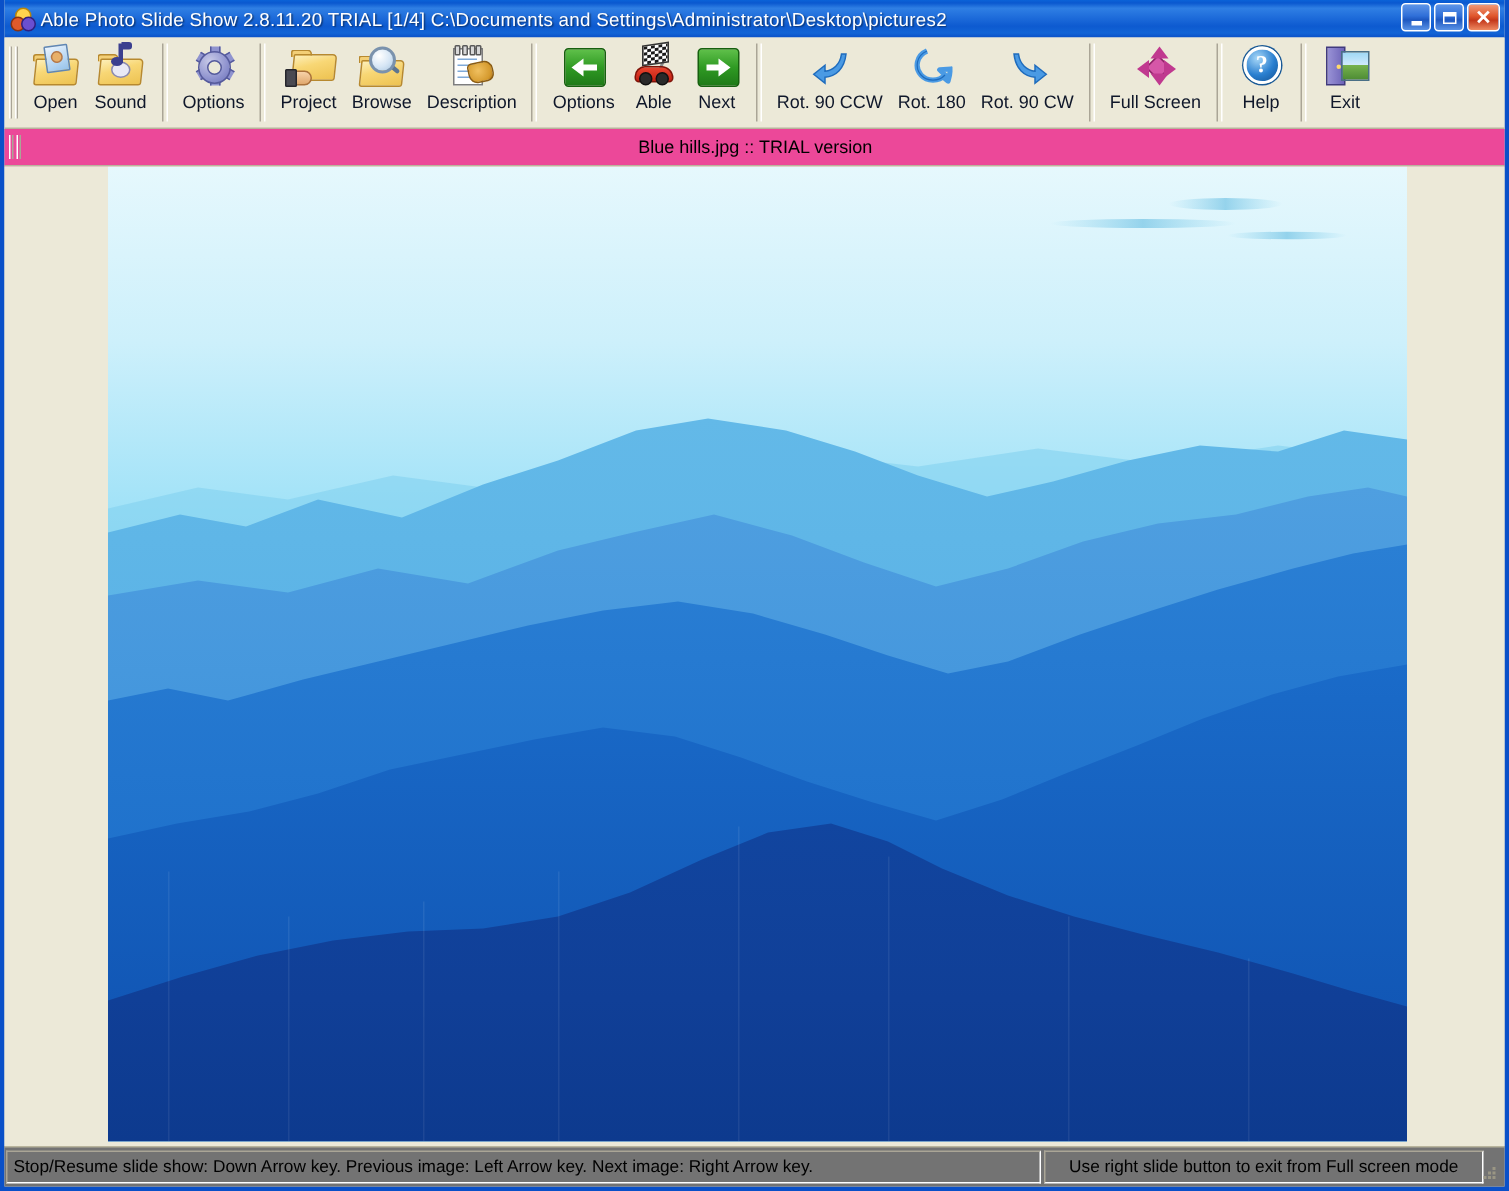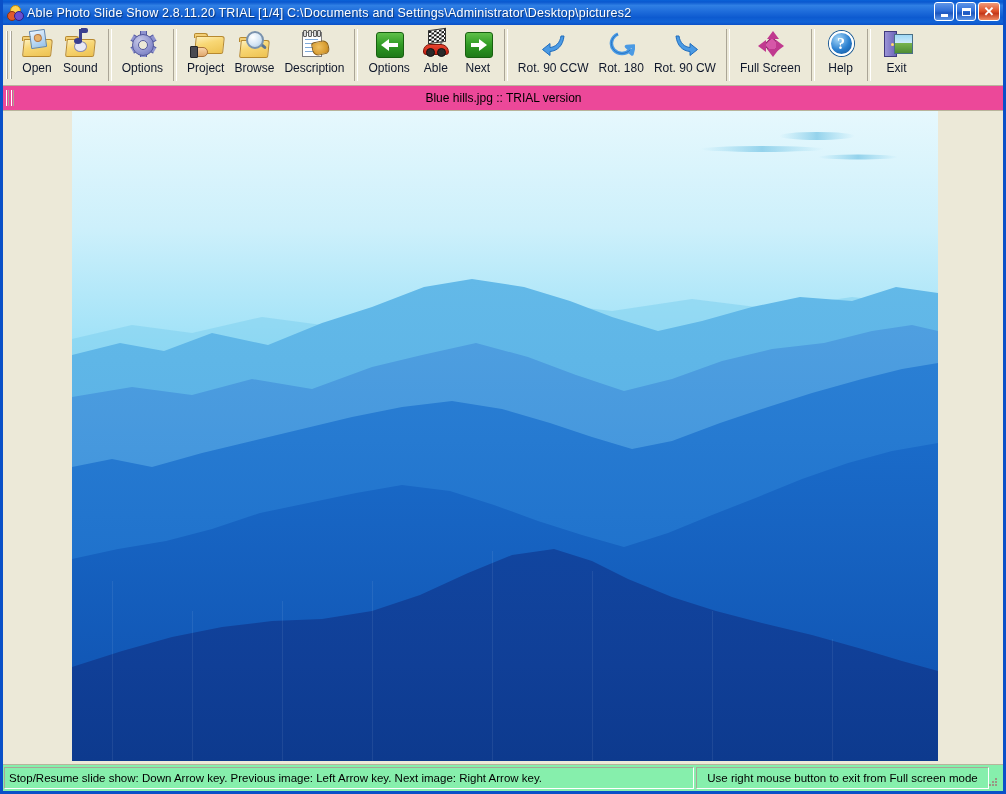--- a/index.html
+++ b/index.html
@@ -338,21 +338,21 @@
   }
   .photo-wrap {
     position:absolute; left:69px; top:0px; width:866px; height:650px;
     overflow: hidden;
   }
   .photo-wrap svg { display:block; width:100%; height:100%; }
 
   
   .statusbar {
     height: 22px; min-height: 22px;
-    background: #86efac;
+    background: #737373;
     display: flex; align-items: stretch;
     padding: 2px 0 2px 0;
     border-top: 1px solid #b8b49c;
   }
   .sb-panel {
     border: 1px solid #ffffff;
     border-top-color:#aaa596; border-left-color:#aaa596;
     margin: 0 1px;
     display:flex; align-items:center;
     font-size: 11.5px; color:#000;
@@ -683,21 +683,21 @@
           <rect x="520" y="460" width="1" height="190" fill="#ffffff"></rect>
           <rect x="640" y="500" width="1" height="150" fill="#ffffff"></rect>
           <rect x="760" y="528" width="1" height="122" fill="#ffffff"></rect>
         </g>
       </svg>
     </div>
   </div>
 
   <div class="statusbar">
     <div class="sb-panel sb-left">Stop/Resume slide show: Down Arrow key. Previous image: Left Arrow key. Next image: Right Arrow key.</div>
-    <div class="sb-panel sb-right">Use right mouse button to exit from Full screen mode</div>
+    <div class="sb-panel sb-right">Use right slide button to exit from Full screen mode</div>
     <div class="sb-size">
       <i style="left:8px;top:8px"></i>
         <i style="left:5px;top:8px"></i>
         <i style="left:8px;top:5px"></i>
       <i style="left:2px;top:8px"></i>
         <i style="left:5px;top:5px"></i>
         <i style="left:8px;top:2px"></i>
     </div>
   </div>
 

